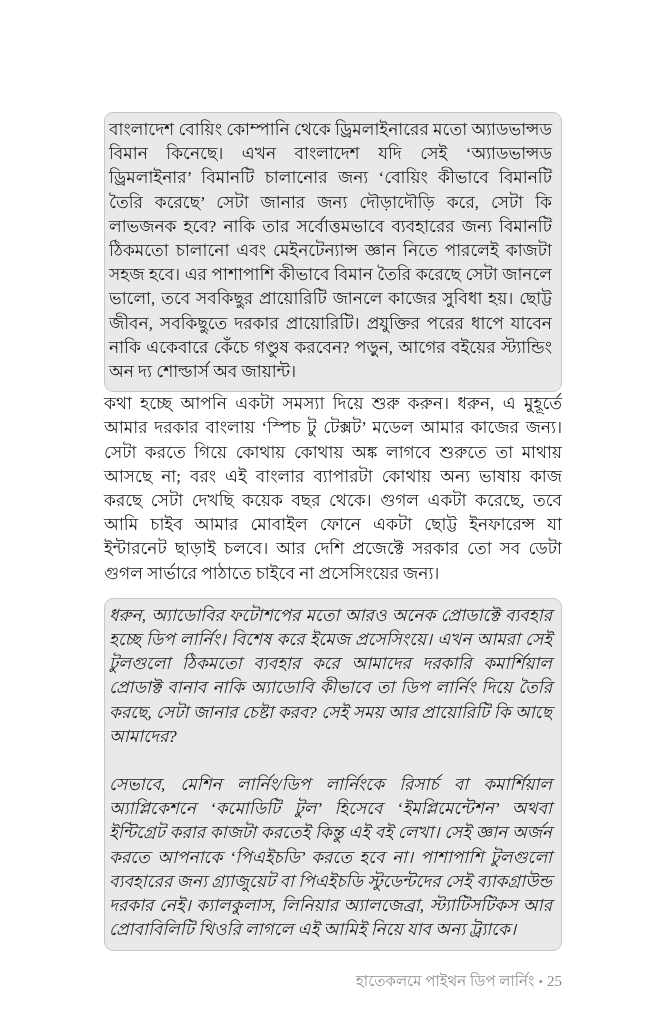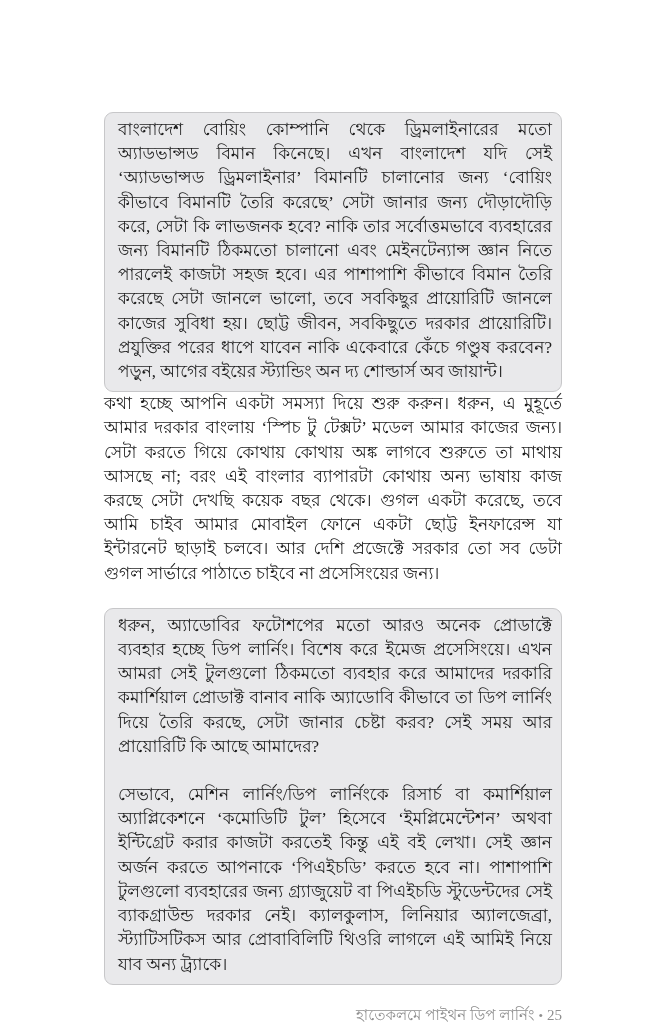--- a/index.html
+++ b/index.html
@@ -32,28 +32,29 @@
     font-size: 17px;
     line-height: 24.2px;
     color: var(--text);
     text-align: justify;
     text-justify: inter-word;
   }
   .callout {
     background: var(--callout-bg);
     border: 1px solid var(--callout-border);
     border-radius: 9px;
-    padding: 5px 9px 7px 13px;
+    padding: 5px 9px 7px 4px;
   }
   .body-para {
     margin-top: 14px;
     font-family: Liberation Serif, serif;
   }
   .callout-2 {
-    margin-top: 22px;
+    margin-top: 12px;
+    font-style: italic;
   }
   .callout-2 p + p {
     margin-top: 24px;
   }
   .footer {
     margin-top: 20px;
     text-align: right;
     font-size: 15px;
     line-height: 20px;
     color: var(--footer-text);

